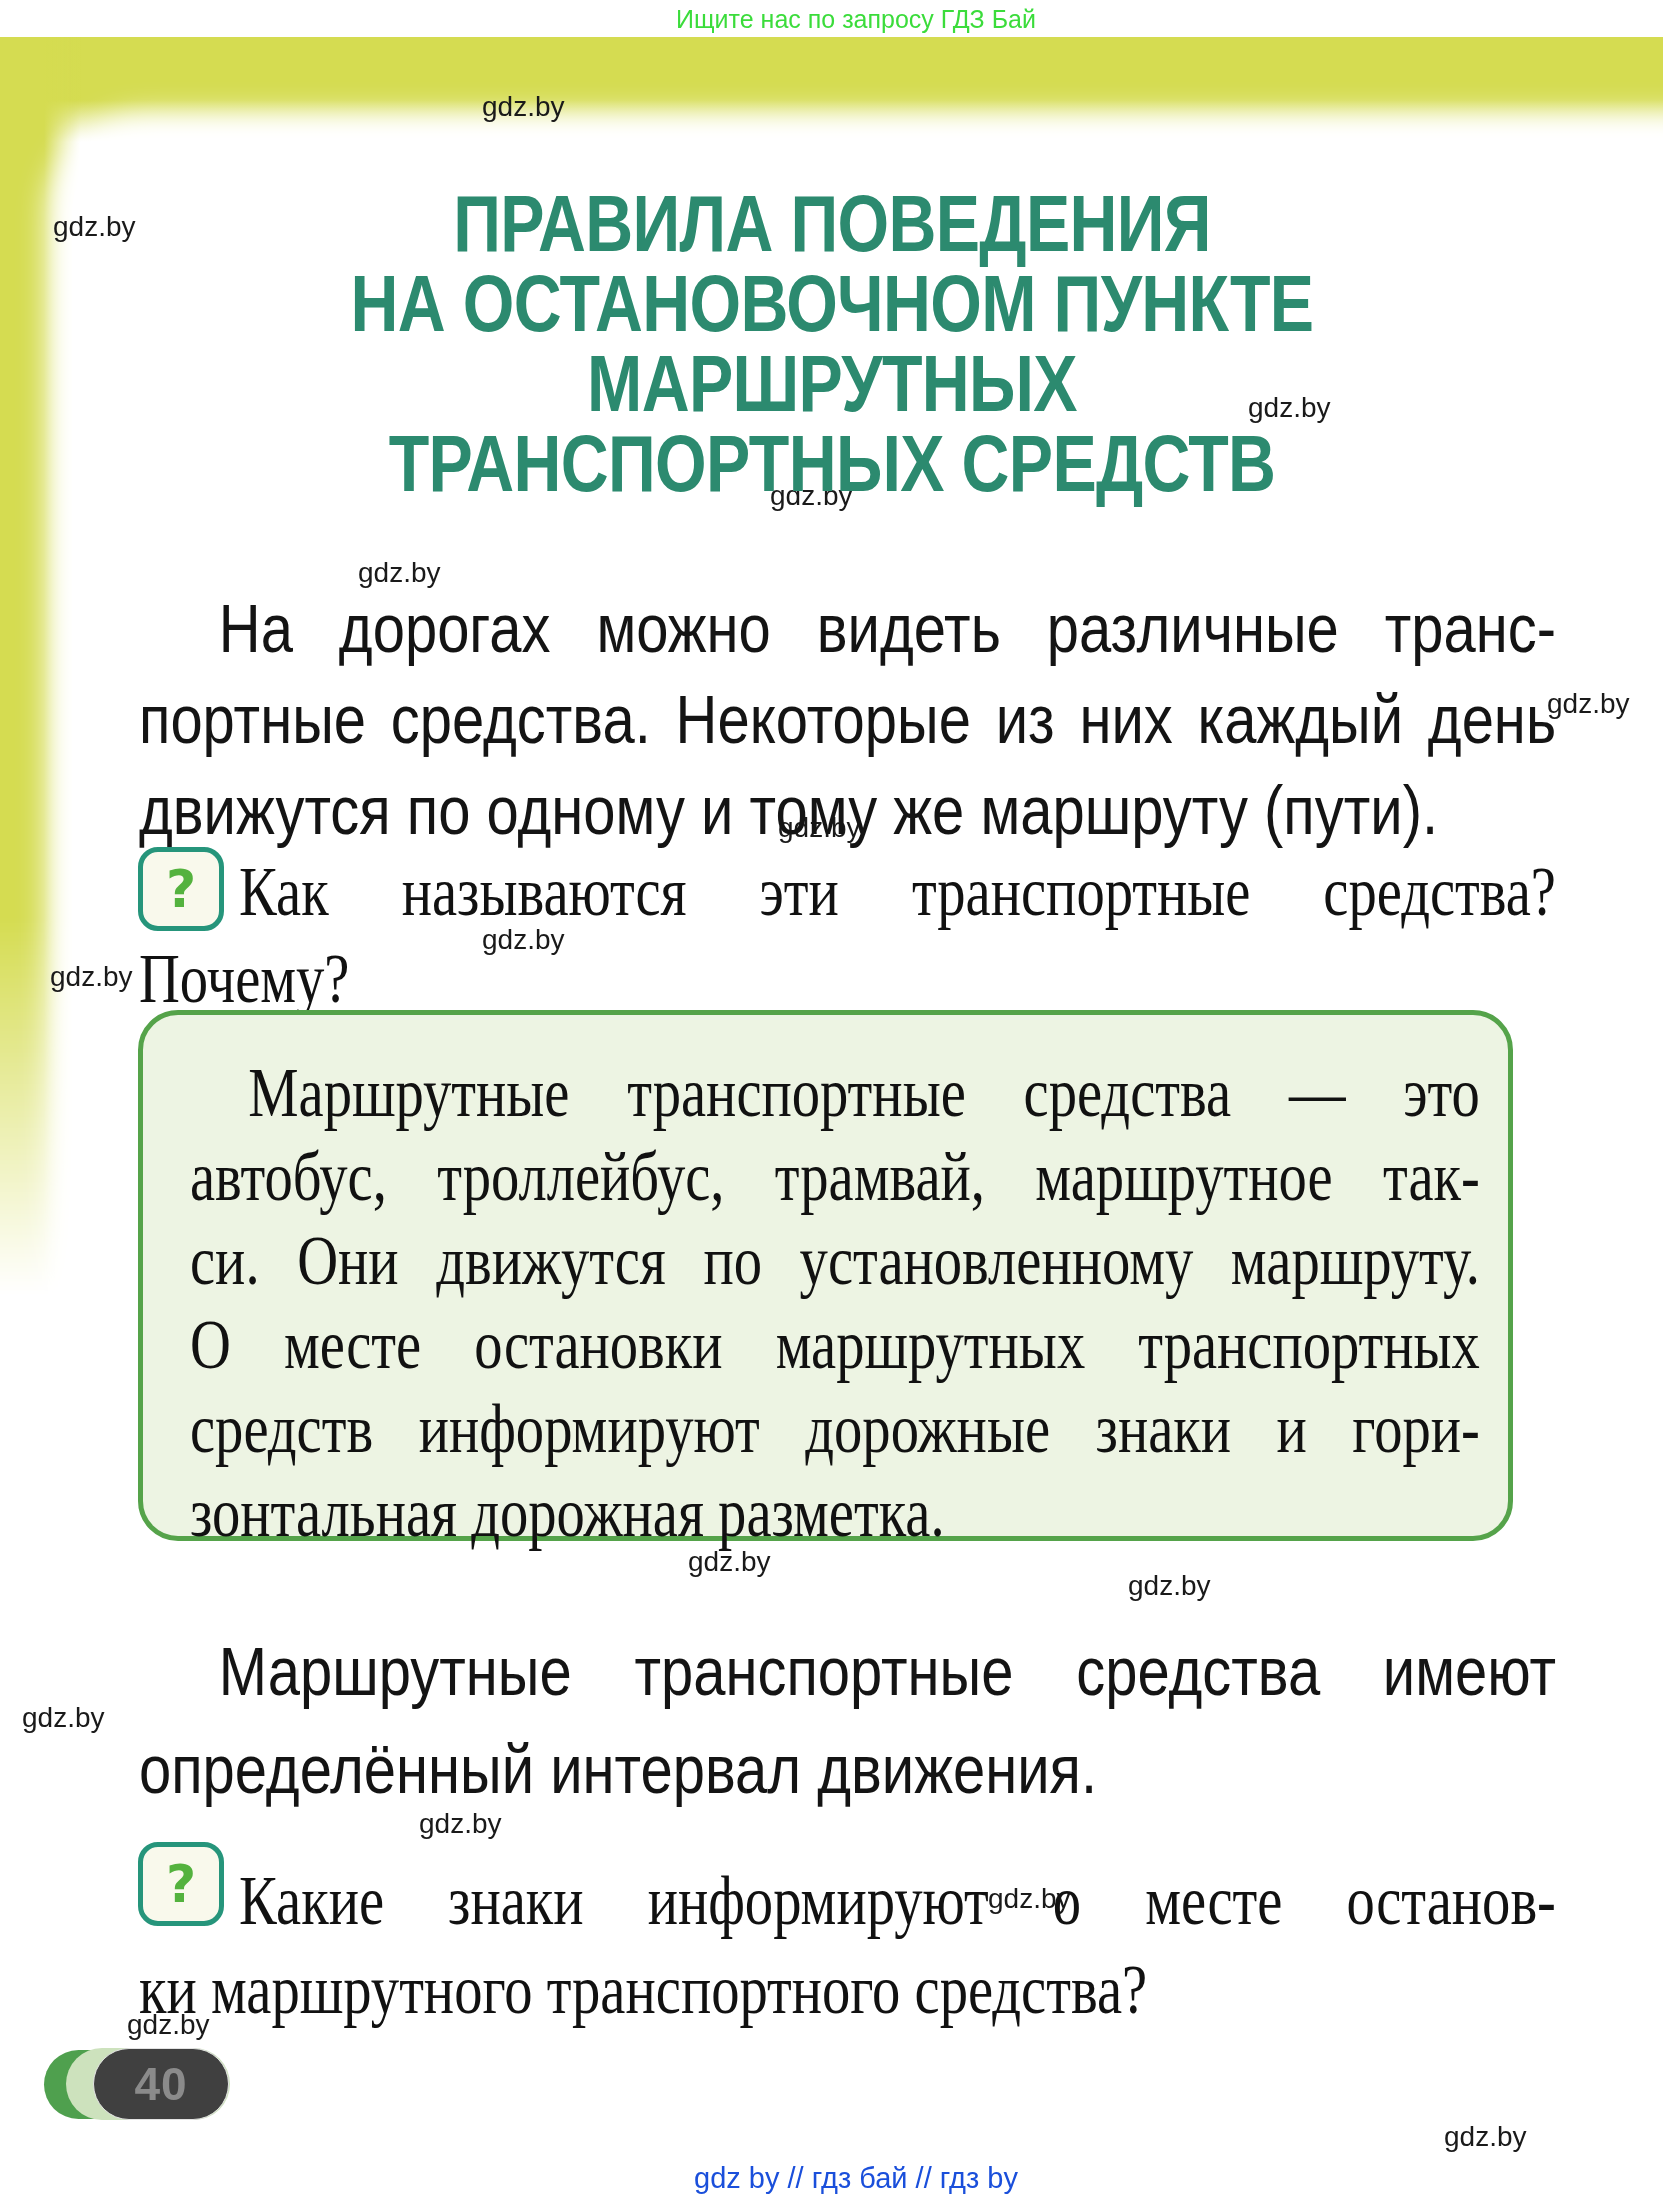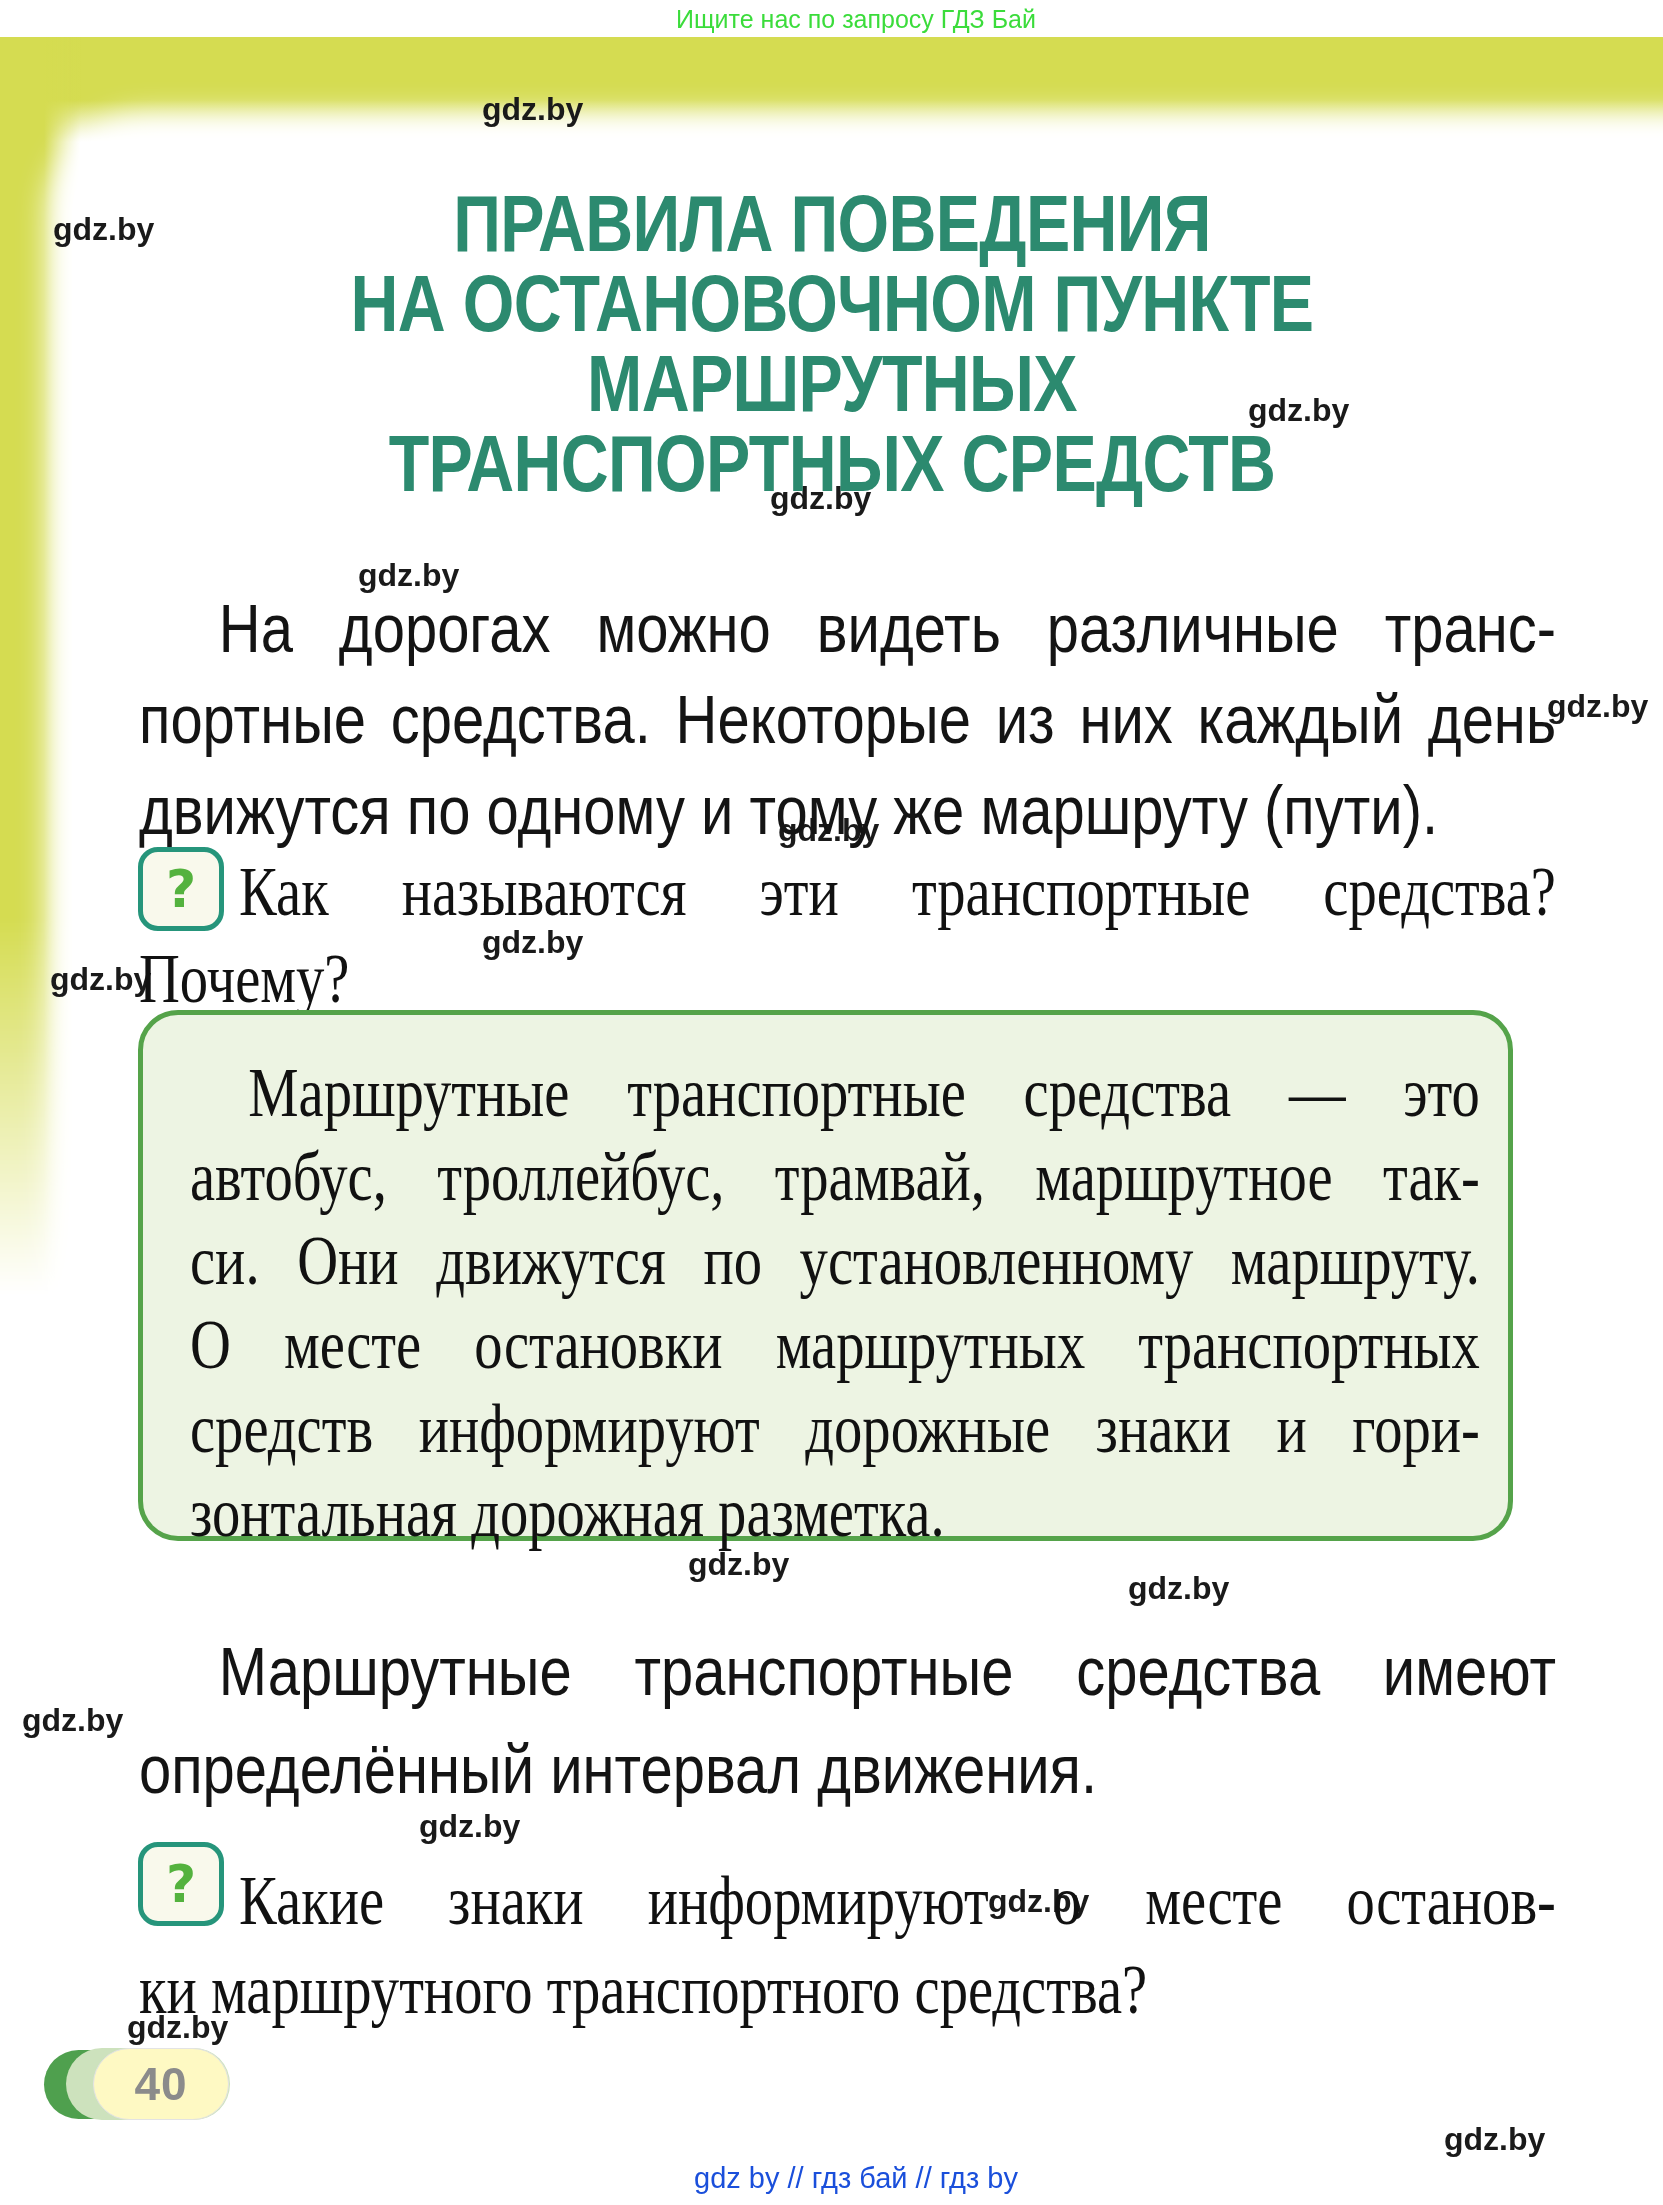--- a/index.html
+++ b/index.html
@@ -13,21 +13,21 @@
   
   .band-top{position:absolute;left:0;top:37px;width:100%;height:105px;
     background:linear-gradient(to bottom,#d5dc51 0%,#d5dc51 60%,rgba(213,220,81,0) 100%);}
   .band-left{position:absolute;left:0;top:37px;width:84px;height:1258px;
     background:linear-gradient(to right,#d5dc51 0px,#d5dc51 44px,rgba(213,220,81,0) 96%);
     -webkit-mask:linear-gradient(to bottom,#000 0%,#000 70%,transparent 100%);
     mask:linear-gradient(to bottom,#000 0%,#000 70%,transparent 100%);}
   .corner-white{position:absolute;left:72px;top:139px;right:0;height:1258px;background:#fff;
     border-top-left-radius:75px;box-shadow:0 0 30px 23.5px #ffffff;}
   
-  .wm{position:absolute;font-size:32px;color:#1a1a1a;white-space:nowrap;font-weight:bold;}
+  .wm{position:absolute;font-size:28px;color:#1a1a1a;white-space:nowrap;}
   
   .title{position:absolute;left:0;top:184px;width:1981px;transform:scaleX(0.84);
     transform-origin:0 0;color:#2c8a6f;font-weight:bold;font-size:79px;line-height:80px;
     text-align:center;letter-spacing:-0.8px;}
   
   .cond{position:absolute;transform:scaleX(0.84);transform-origin:0 0;
     font-size:69px;line-height:91px;color:#141414;}
   .cond2{line-height:98px;}
   
   .serif{position:absolute;transform:scaleX(0.82);transform-origin:0 0;
@@ -43,21 +43,21 @@
   .infobox{position:absolute;left:138px;top:1010px;width:1375px;height:531px;box-sizing:border-box;
     background:#edf4e3;border:5px solid #55a34a;border-radius:40px;}
   .infobox-text{position:absolute;left:47px;top:36px;width:1573px;transform:scaleX(0.82);
     transform-origin:0 0;font-family:"Liberation Serif","DejaVu Serif",serif;
     font-size:69px;line-height:84px;color:#111;}
   
   .badge{position:absolute;left:44px;top:2048px;width:184px;height:72px;}
   .pill{position:absolute;border-radius:36px;}
   .pill-dark{left:0;top:1.7px;width:168px;height:69px;background:#4fa04e;}
   .pill-mid{left:22px;top:0;width:164px;height:72px;background:#cde2bd;}
-  .pill-white{left:49px;top:0;width:136px;height:72px;background:#fef9c3;
+  .pill-white{left:49px;top:0;width:136px;height:72px;background:#404040;
     border:1.7px solid #e3e3e3;box-sizing:border-box;display:flex;align-items:center;justify-content:center;}
   .badge-num{font-weight:bold;font-size:46px;color:#8b8b8b;letter-spacing:0.8px;}
   
   .footer{position:absolute;left:0;top:2162px;width:100%;text-align:center;
     font-size:29px;color:#1a4fdb;}
 </style>
 </head>
 <body>
 
 <div class="page">

